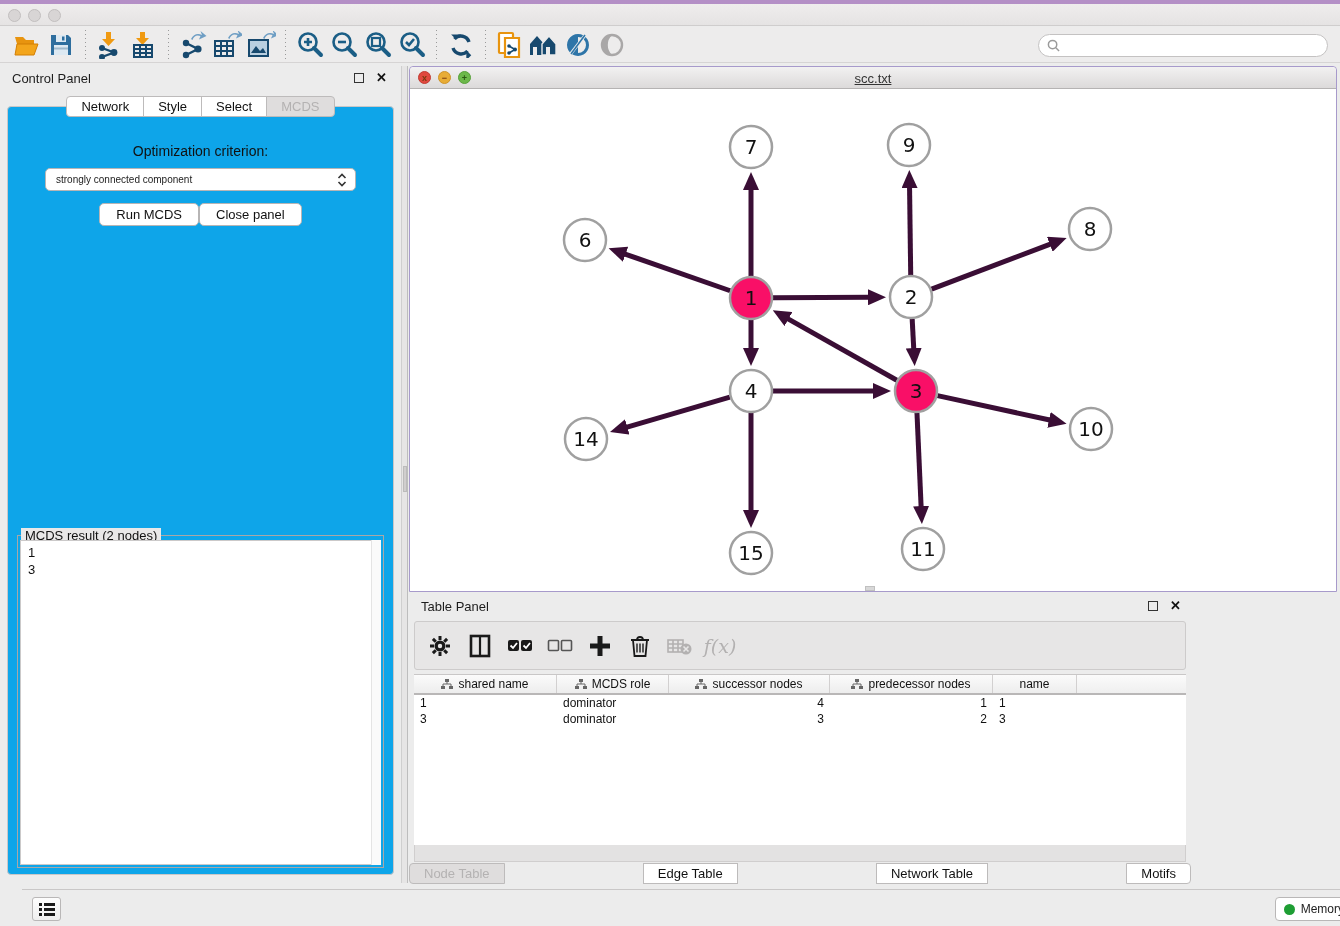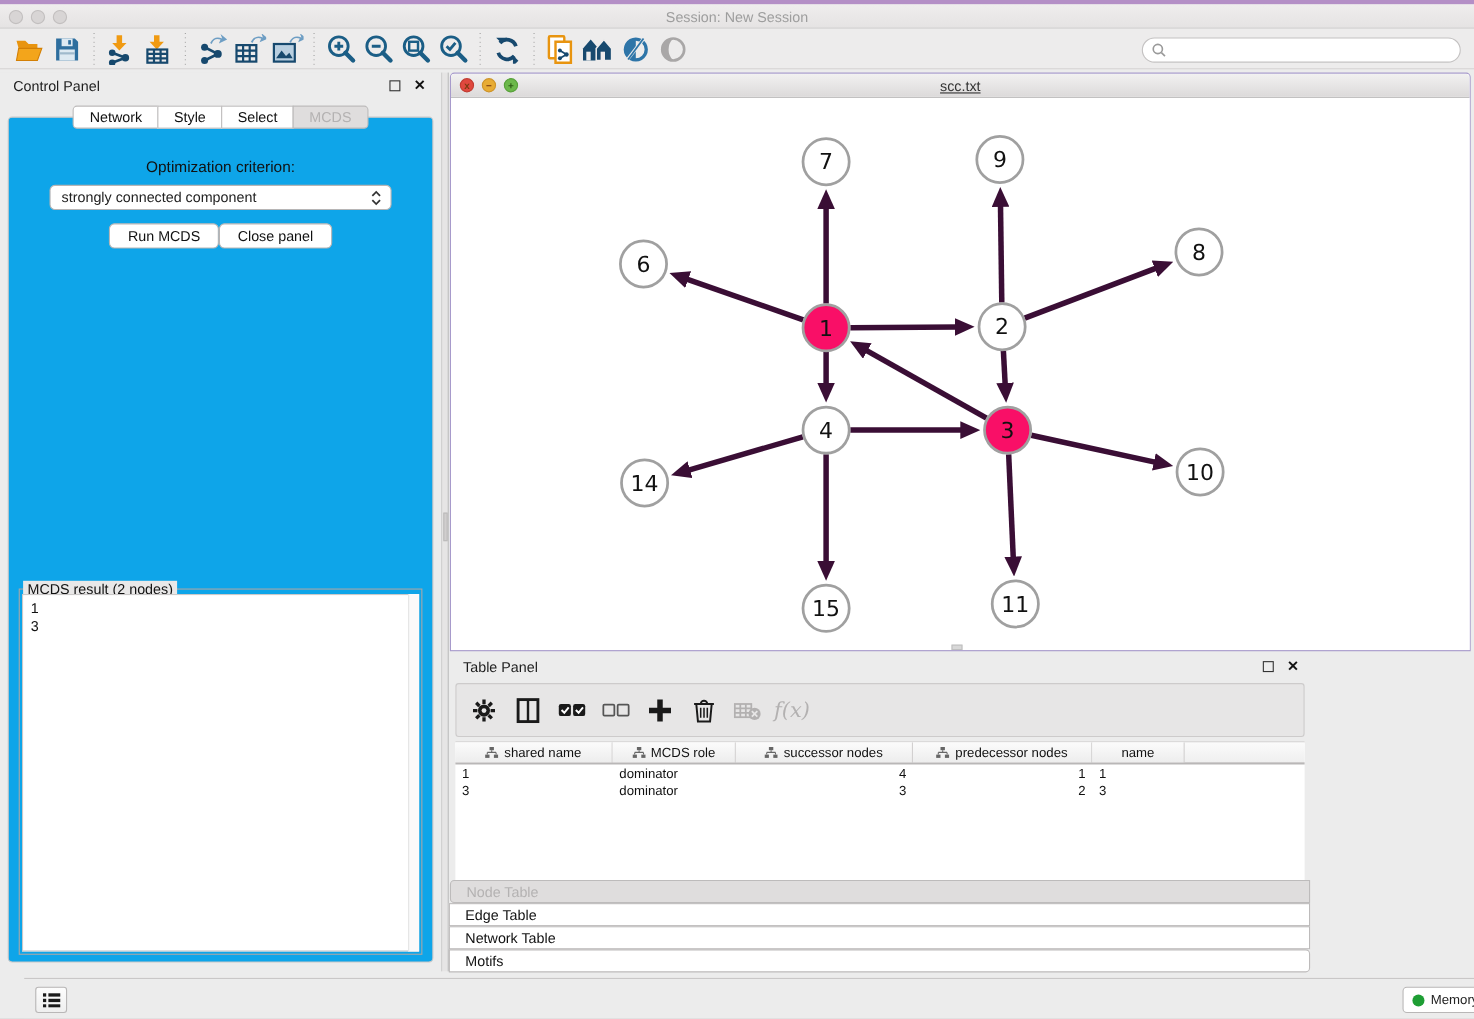--- a/index.html
+++ b/index.html
@@ -52,21 +52,21 @@
   .tab:last-child { border-radius:0 4px 4px 0; }
   .tab.sel { background:#DFDDDD; color:#B4B2B2; }
   .cp-body {
     position:absolute; left:7px; right:7px; top:40px; bottom:8px;
     background:#0ea5e9; border:1px solid #C9C7C7; border-radius:4px;
   }
   .opt-label { position:absolute; top:36px; width:100%; text-align:center; font-size:14px; color:#111; }
   .dropdown {
     position:absolute; left:37px; right:37px; top:61px; height:23px;
     background:#fff; border:1px solid #B7B5B5; border-radius:5px;
-    font-size:13px; line-height:21px; padding-left:10px; cursor:pointer;
+    font-size:10px; line-height:21px; padding-left:10px; cursor:pointer;
   }
   .dd-arrows { position:absolute; right:8px; top:3px; }
   .btn-row { position:absolute; top:96px; width:100%; display:flex; justify-content:center; gap:0; }
   .btn {
     height:23px; padding:0 16px; background:#fff; border:1px solid #B7B5B5; border-radius:5px;
     font-size:13px; line-height:21px; cursor:pointer; color:#111;
   }
   .result-group {
     position:absolute; left:9px; right:9px; top:428px; bottom:6px;
     border:1px solid #A9A7A7;
@@ -110,21 +110,21 @@
   .grid-table { position:absolute; left:5px; right:5px; top:80px; height:172px; background:#fff; border-top:1px solid #C9C7C7; }
   .gt-header { display:flex; height:20px; background:linear-gradient(#FBFBFB,#EFEFEF); border-bottom:2px solid #B9B7B7; }
   .gt-hcell {
     display:flex; align-items:center; gap:5px; justify-content:center;
     font-size:12px; color:#111; border-right:1px solid #D2D0D0; height:100%;
     cursor:pointer; background:linear-gradient(#FBFBFB,#EDEDED);
   }
   .gt-row { display:flex; height:16px; font-size:12px; color:#111; }
   .gt-cell { padding:1px 6px; overflow:hidden; white-space:nowrap; }
   .r { text-align:right; }
-  .tp-tabs { position:absolute; bottom:4px; width:100%; display:flex; justify-content:space-between;flex-direction:column; }
+  .tp-tabs { position:absolute; bottom:4px; width:100%; display:flex; justify-content:space-between; }
   .tp-strip { position:absolute; left:5px; right:5px; bottom:26px; height:17px; background:#E3E2E2; border:1px solid #D0CECE; border-top:none; }
   
   .statusbar { position:absolute; left:0; bottom:0; width:100%; height:37px; background:#ECECEC; border-top:1px solid #C9C7C7;margin-left:22px; }
   .sb-left-btn {
     position:absolute; left:10px; top:7px; width:29px; height:24px;
     background:linear-gradient(#FDFDFD,#EFEFEF); border:1px solid #B9B7B7; border-radius:3px;
     display:flex; align-items:center; justify-content:center; cursor:pointer;
   }
   .memory-btn {
     position:absolute; right:7px; top:7px; height:24px; padding:0 10px 0 8px;
@@ -136,21 +136,20 @@
 </head>
 <body>
 
 <div class="screen">
 
   <div class="top-strip"></div>
   <div class="titlebar">
     <div class="traffic gray" style="left:8px"></div>
     <div class="traffic gray" style="left:28px"></div>
     <div class="traffic gray" style="left:48px"></div>
-    <div class="title">Session: New Session</div>
   </div>
 
   <div class="toolbar">
     <div class="tb-icon">
       <svg width="28" height="26" viewBox="0 0 28 26">
           <path d="M2 5 h8 l3 3 h8 v4 H4 Z" fill="#E8940F"></path>
           <path d="M4 12 h21 l-4 11 H2 Z" fill="#F3A51B" stroke="#D37F05" stroke-width="1"></path>
         </svg>
     </div>
     <div class="tb-icon">

